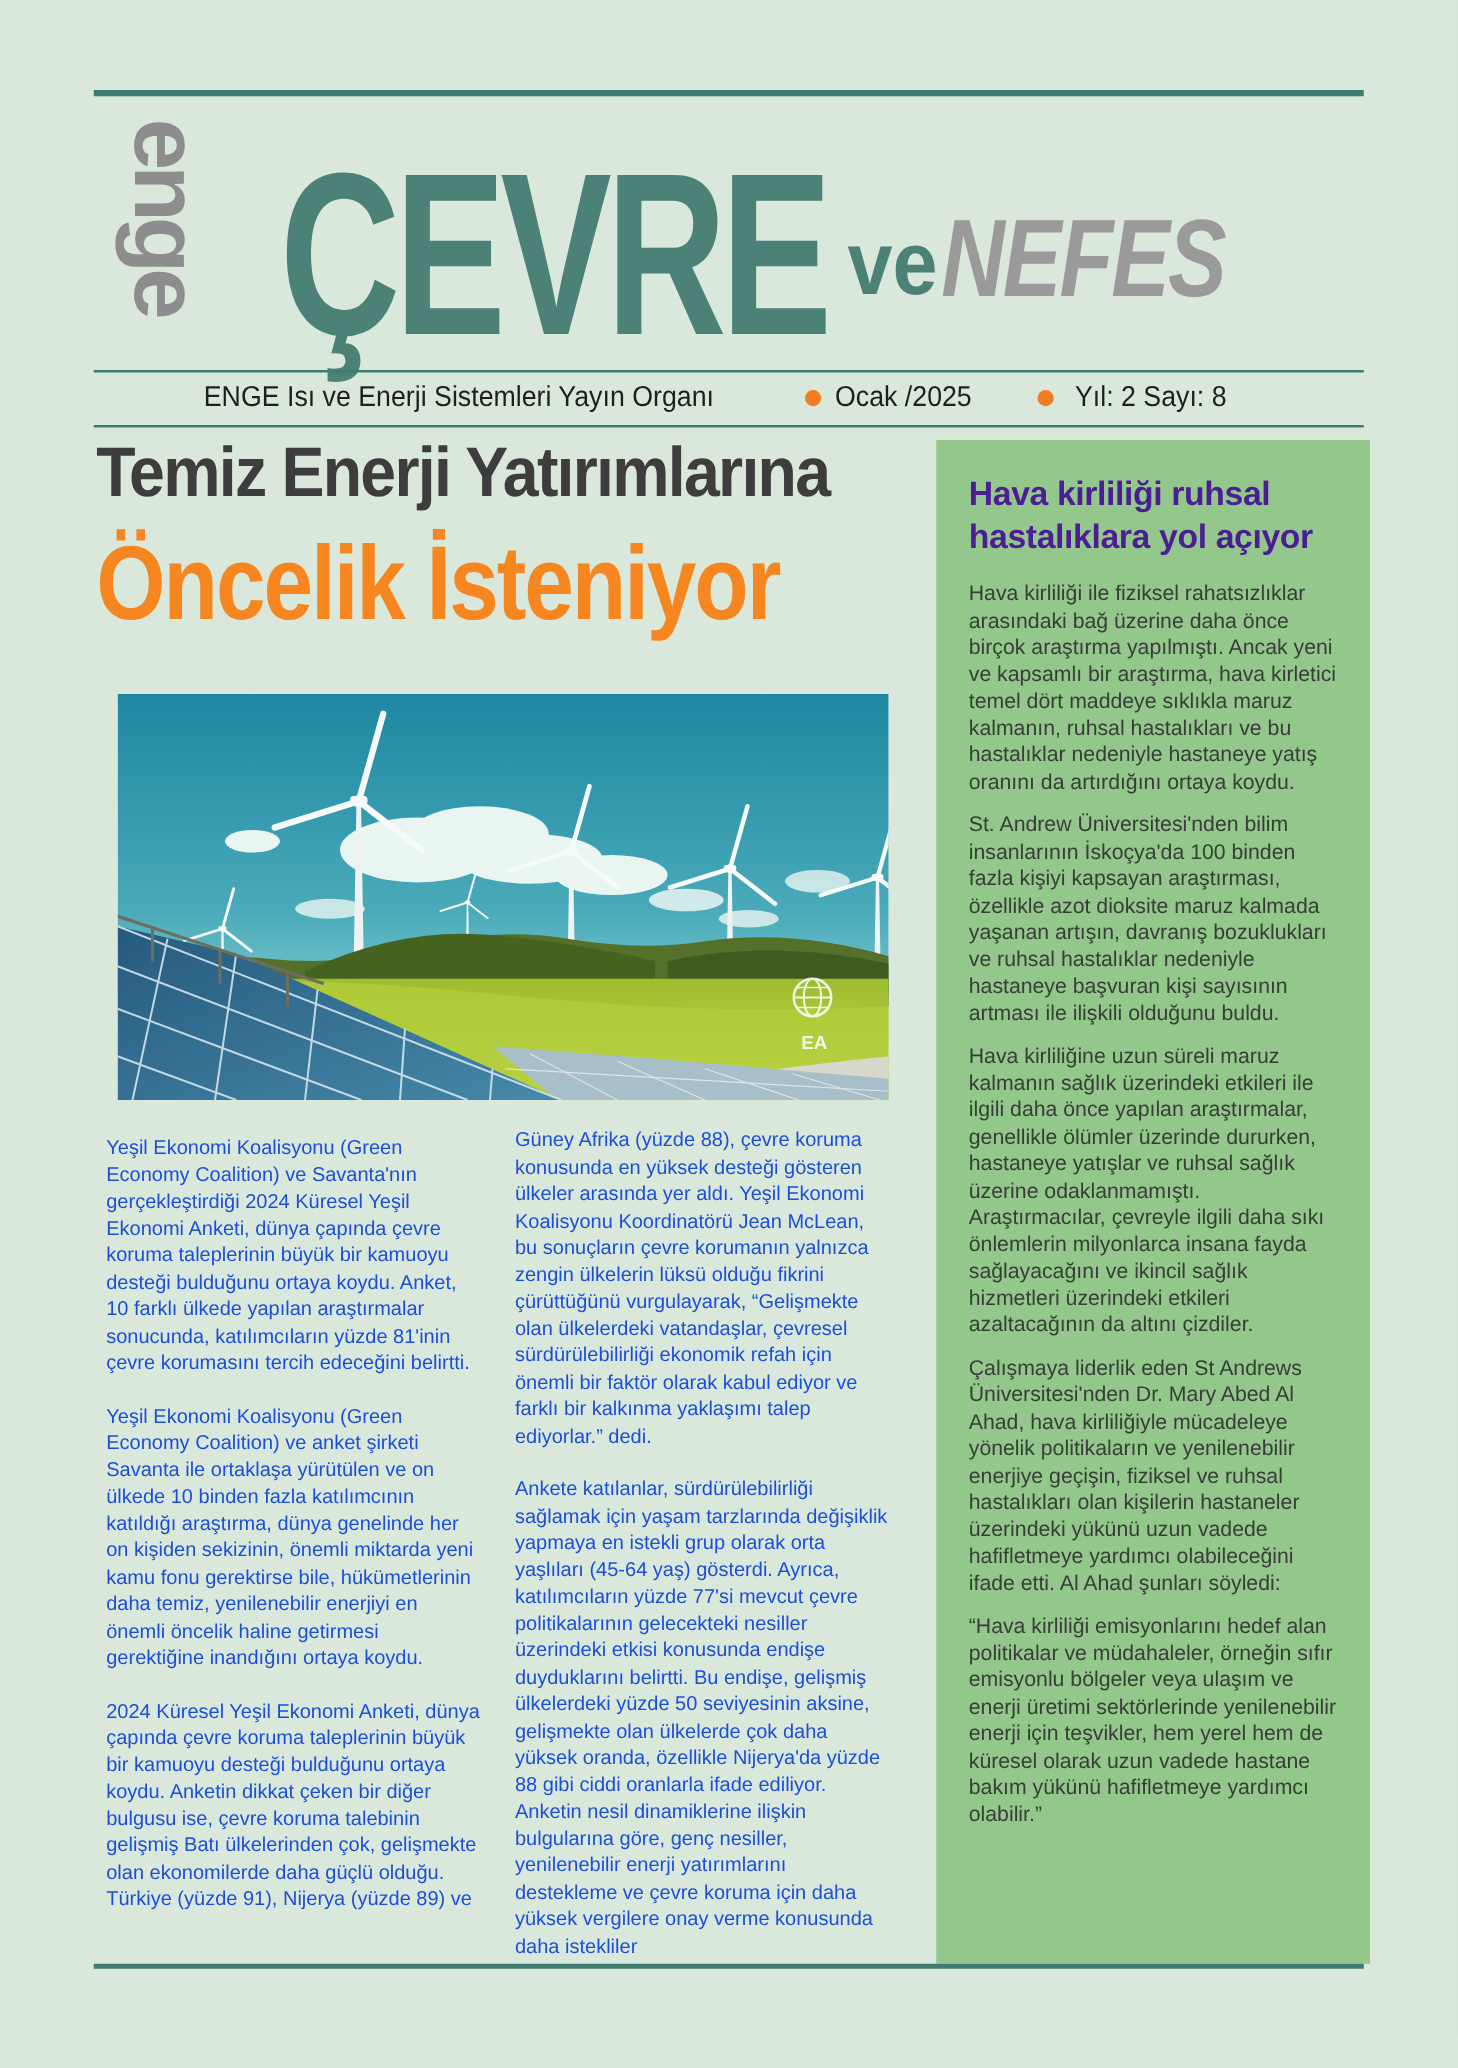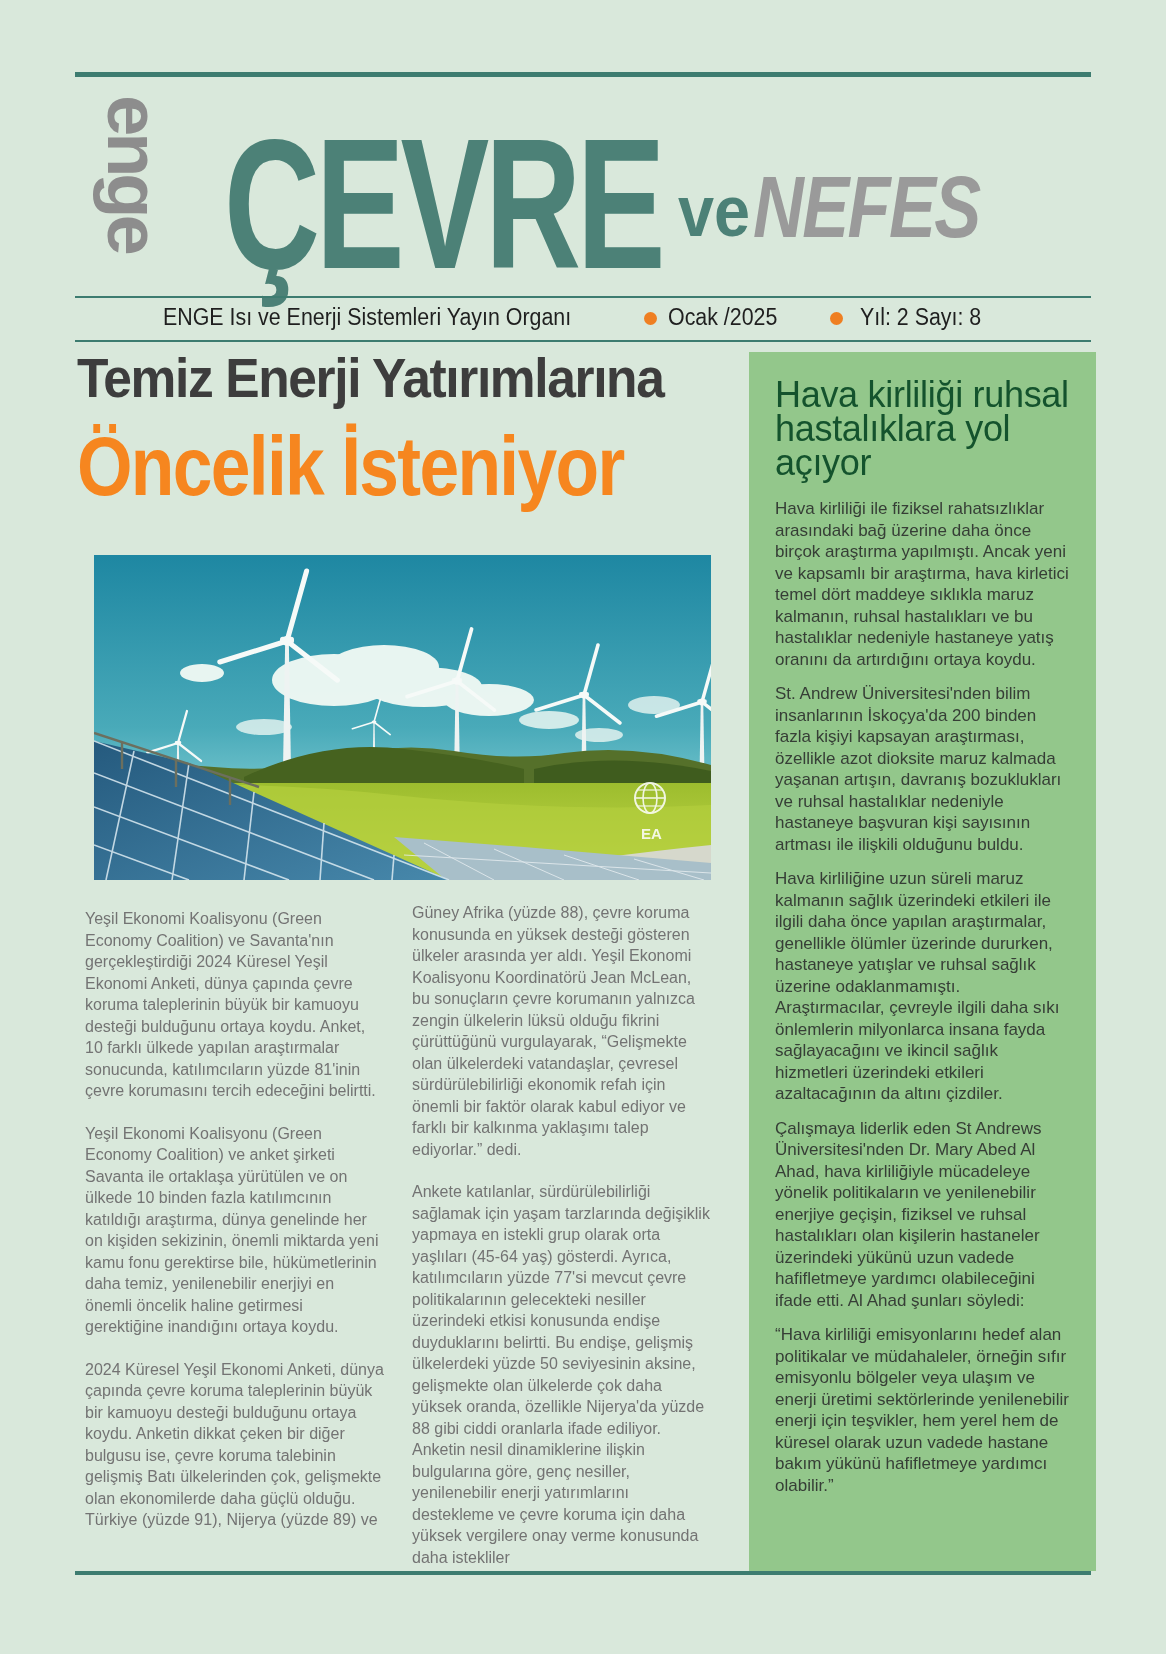--- a/index.html
+++ b/index.html
@@ -59,32 +59,32 @@
   .headline-2{
     position:absolute; left:77px; top:424px;
     font-size:84px; line-height:1; font-weight:bold; color:#f6861f;
     letter-spacing:-2px; transform:scaleX(.85); transform-origin:left top;
     white-space:nowrap;
   }
 
   .photo{position:absolute; left:94px; top:555px; width:617px; height:325px; overflow:hidden;}
   .photo svg{display:block;}
 
-  .col{position:absolute; font-size:16px; line-height:21.5px; color:#737373; text-align:left;}
+  .col{position:absolute; font-size:16px; line-height:21.5px; color:#1d4ed8; text-align:left;}
   .col p{margin:0 0 21px 0;}
   .col-1{left:85px; top:908px; width:300px;}
   .col-2{left:412px; top:902px; width:298px;}
 
   .sidebar{
     position:absolute; left:749px; top:352px; width:347px; height:1219px;
     background:#93c78b; box-sizing:border-box; padding:26px 26px 20px 26px;
     overflow:hidden;
   }
   .sidebar-title{
-    font-size:36px; line-height:34px; font-weight:normal; color:#14532d;
+    font-size:27px; line-height:34px; font-weight:bold; color:#4c1d95;
     margin:0 0 18px 0; letter-spacing:-0.3px;
   }
   .sidebar p.sb{
     margin:0 0 13px 0; font-size:17px; line-height:21.5px; color:#363e36;
   }
 </style>
 </head>
 <body>
 
 <div class="page">
@@ -221,21 +221,21 @@
     <p>2024 Küresel Yeşil Ekonomi Anketi, dünya çapında çevre koruma taleplerinin büyük bir kamuoyu desteği bulduğunu ortaya koydu.  Anketin dikkat çeken bir diğer bulgusu ise, çevre koruma talebinin gelişmiş Batı ülkelerinden çok, gelişmekte olan ekonomilerde daha güçlü olduğu. Türkiye (yüzde 91), Nijerya (yüzde 89) ve</p>
   </div>
   <div class="col col-2">
     <p>Güney Afrika (yüzde 88), çevre koruma konusunda en yüksek desteği gösteren ülkeler arasında yer aldı. Yeşil Ekonomi Koalisyonu Koordinatörü Jean McLean, bu sonuçların çevre korumanın yalnızca zengin ülkelerin lüksü olduğu fikrini çürüttüğünü vurgulayarak, “Gelişmekte olan ülkelerdeki vatandaşlar, çevresel sürdürülebilirliği ekonomik refah için önemli bir faktör olarak kabul ediyor ve farklı bir kalkınma yaklaşımı talep ediyorlar.” dedi.</p>
     <p>Ankete katılanlar, sürdürülebilirliği sağlamak için yaşam tarzlarında değişiklik yapmaya en istekli grup olarak orta yaşlıları (45-64 yaş) gösterdi. Ayrıca, katılımcıların yüzde 77'si mevcut çevre politikalarının gelecekteki nesiller üzerindeki etkisi konusunda endişe duyduklarını belirtti. Bu endişe, gelişmiş ülkelerdeki yüzde 50 seviyesinin aksine, gelişmekte olan ülkelerde çok daha yüksek oranda, özellikle Nijerya'da yüzde 88 gibi ciddi oranlarla ifade ediliyor. Anketin nesil dinamiklerine ilişkin bulgularına göre, genç nesiller, yenilenebilir enerji yatırımlarını destekleme ve çevre koruma için daha yüksek vergilere onay verme konusunda daha istekliler</p>
   </div>
 
   <div class="sidebar">
     <h2 class="sidebar-title">Hava kirliliği ruhsal hastalıklara yol açıyor</h2>
     <p class="sb">Hava kirliliği ile fiziksel rahatsızlıklar arasındaki bağ üzerine daha önce birçok araştırma yapılmıştı. Ancak yeni ve kapsamlı bir araştırma, hava kirletici temel dört maddeye sıklıkla maruz kalmanın, ruhsal hastalıkları ve bu hastalıklar nedeniyle hastaneye yatış oranını da artırdığını ortaya koydu.</p>
-    <p class="sb">St. Andrew Üniversitesi'nden bilim insanlarının İskoçya'da 200 binden fazla kişiyi kapsayan araştırması, özellikle azot dioksite maruz kalmada yaşanan artışın, davranış bozuklukları ve ruhsal hastalıklar nedeniyle hastaneye başvuran kişi sayısının artması ile ilişkili olduğunu buldu.</p>
+    <p class="sb">St. Andrew Üniversitesi'nden bilim insanlarının İskoçya'da 100 binden fazla kişiyi kapsayan araştırması, özellikle azot dioksite maruz kalmada yaşanan artışın, davranış bozuklukları ve ruhsal hastalıklar nedeniyle hastaneye başvuran kişi sayısının artması ile ilişkili olduğunu buldu.</p>
     <p class="sb">Hava kirliliğine uzun süreli maruz kalmanın sağlık üzerindeki etkileri ile ilgili daha önce yapılan araştırmalar, genellikle ölümler üzerinde dururken, hastaneye yatışlar ve ruhsal sağlık üzerine odaklanmamıştı. Araştırmacılar, çevreyle ilgili daha sıkı önlemlerin milyonlarca insana fayda sağlayacağını ve ikincil sağlık hizmetleri üzerindeki etkileri azaltacağının da altını çizdiler.</p>
     <p class="sb">Çalışmaya liderlik eden St Andrews Üniversitesi'nden Dr. Mary Abed Al Ahad, hava kirliliğiyle mücadeleye yönelik politikaların ve yenilenebilir enerjiye geçişin, fiziksel ve ruhsal hastalıkları olan kişilerin hastaneler üzerindeki yükünü uzun vadede hafifletmeye yardımcı olabileceğini ifade etti. Al Ahad şunları söyledi:</p>
     <p class="sb">“Hava kirliliği emisyonlarını hedef alan politikalar ve müdahaleler, örneğin sıfır emisyonlu bölgeler veya ulaşım ve enerji üretimi sektörlerinde yenilenebilir enerji için teşvikler, hem yerel hem de küresel olarak uzun vadede hastane bakım yükünü hafifletmeye yardımcı olabilir.”</p>
   </div>
 
   <div class="rule rule-bottom"></div>
 
 </div>
 
 </body></html>

